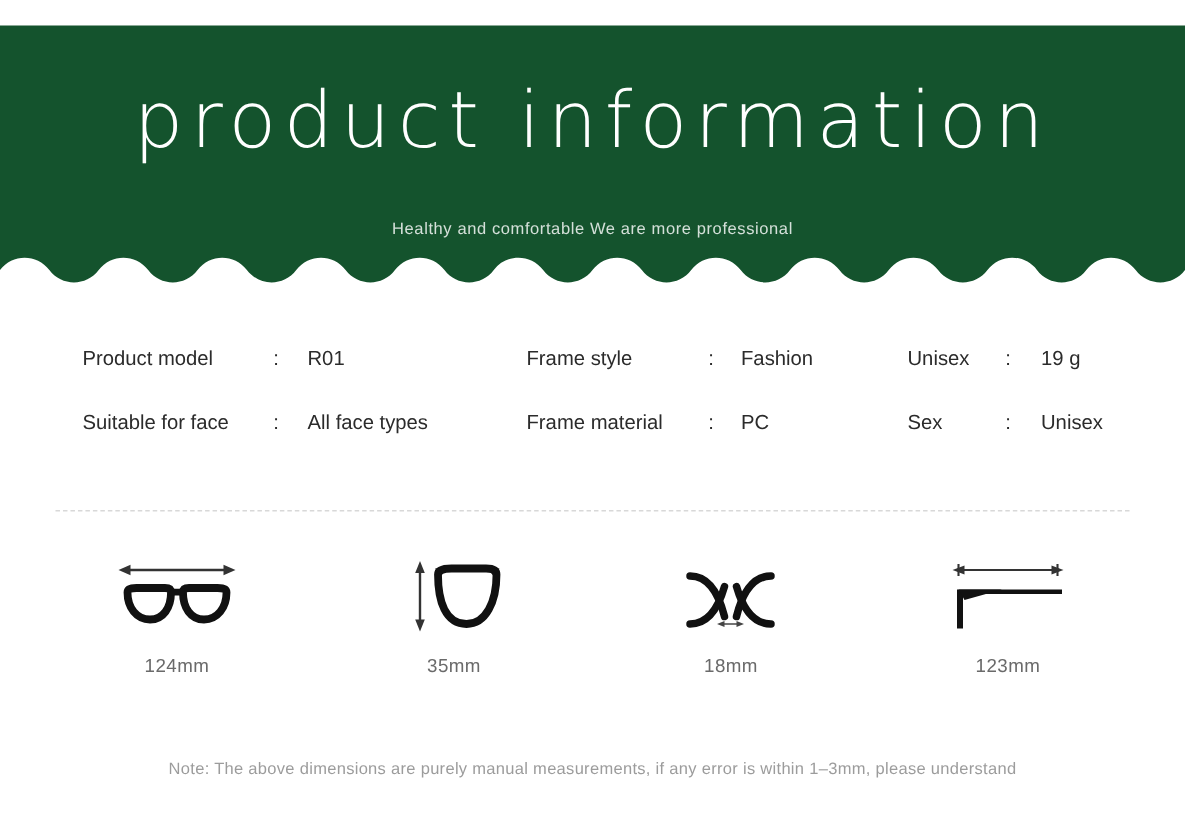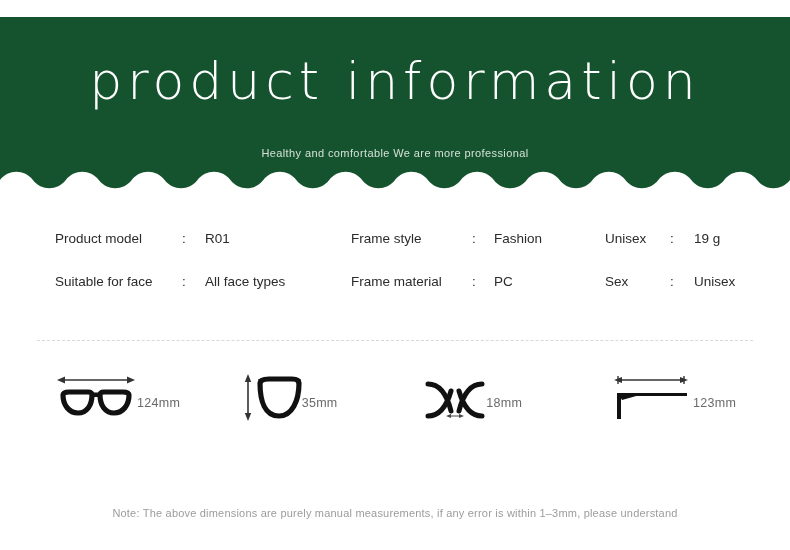--- a/index.html
+++ b/index.html
@@ -95,21 +95,21 @@
     position:absolute;
     left:55px; top:368px;
     width:680px; height:100px;
     display:flex;
     justify-content:space-between;
     align-items:flex-start;
   }
   .measure {
     width:126px;
     display:flex;
-    flex-direction:row;
+    flex-direction:column;
     align-items:center;
   }
   .measure-fig { height:62px; display:flex; align-items:center; justify-content:center; }
   .measure-label {
     margin-top:8px;
     font-size:12.5px;
     color:#6a6a6a;
     letter-spacing:0.3px;
     line-height:1;
   }

